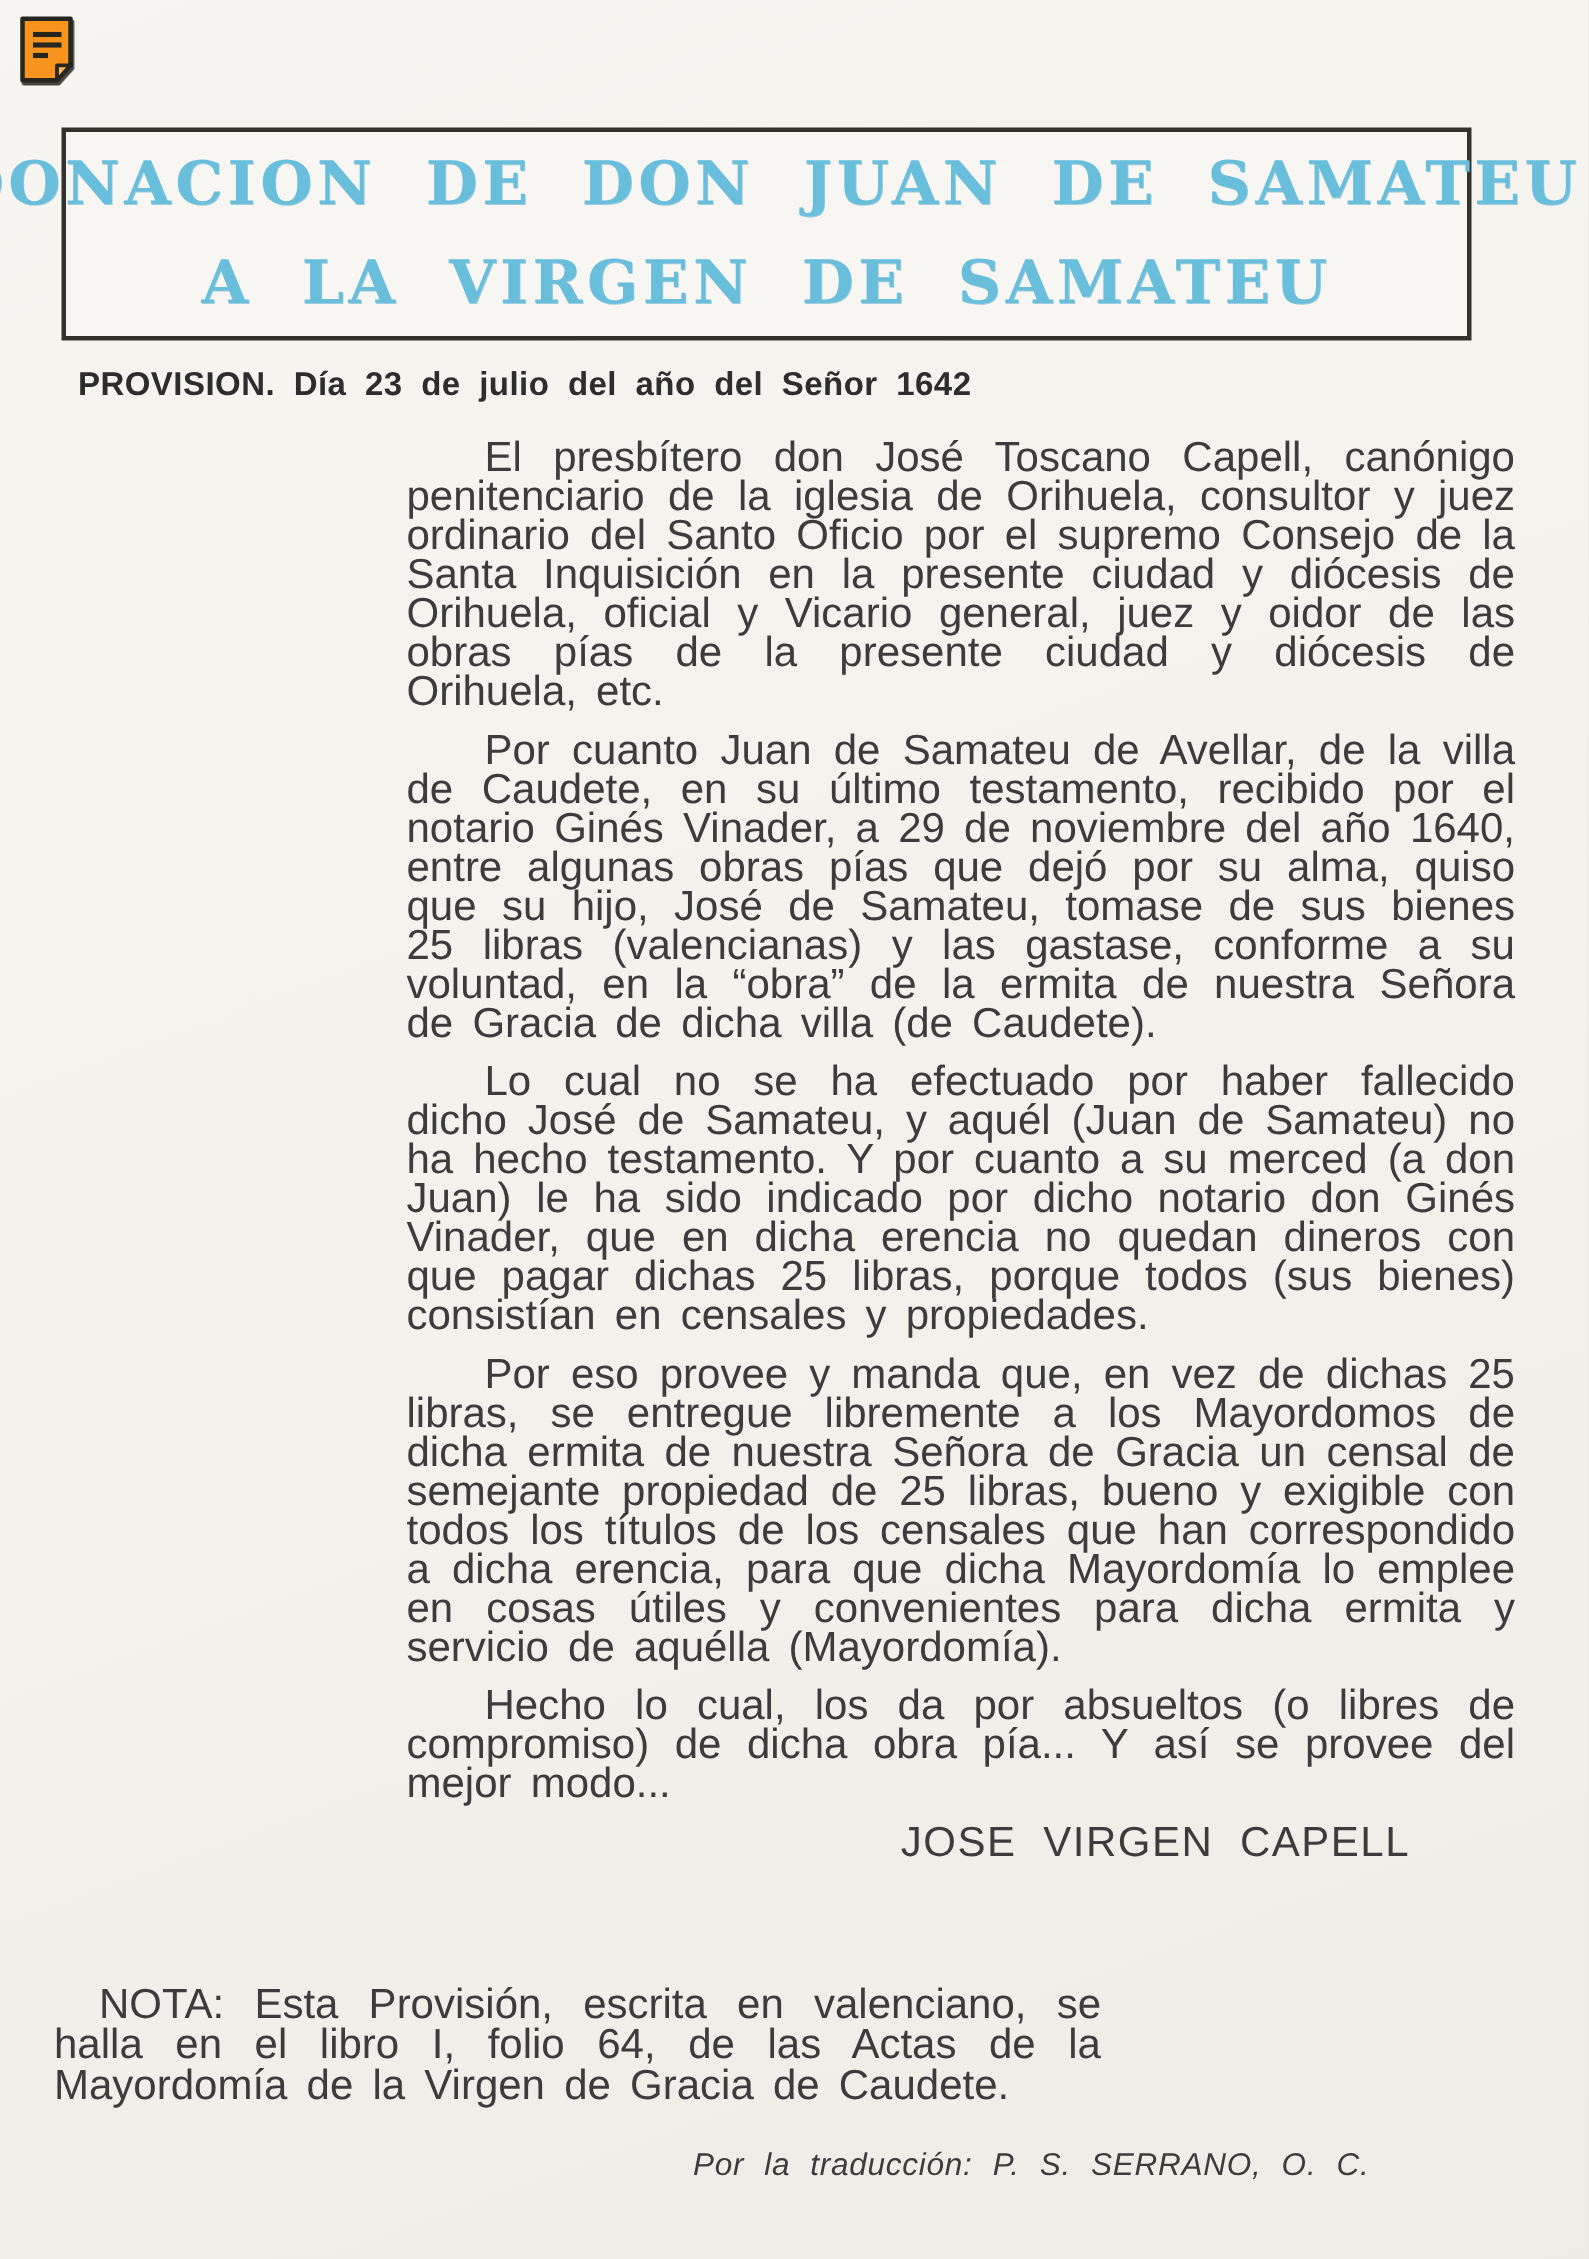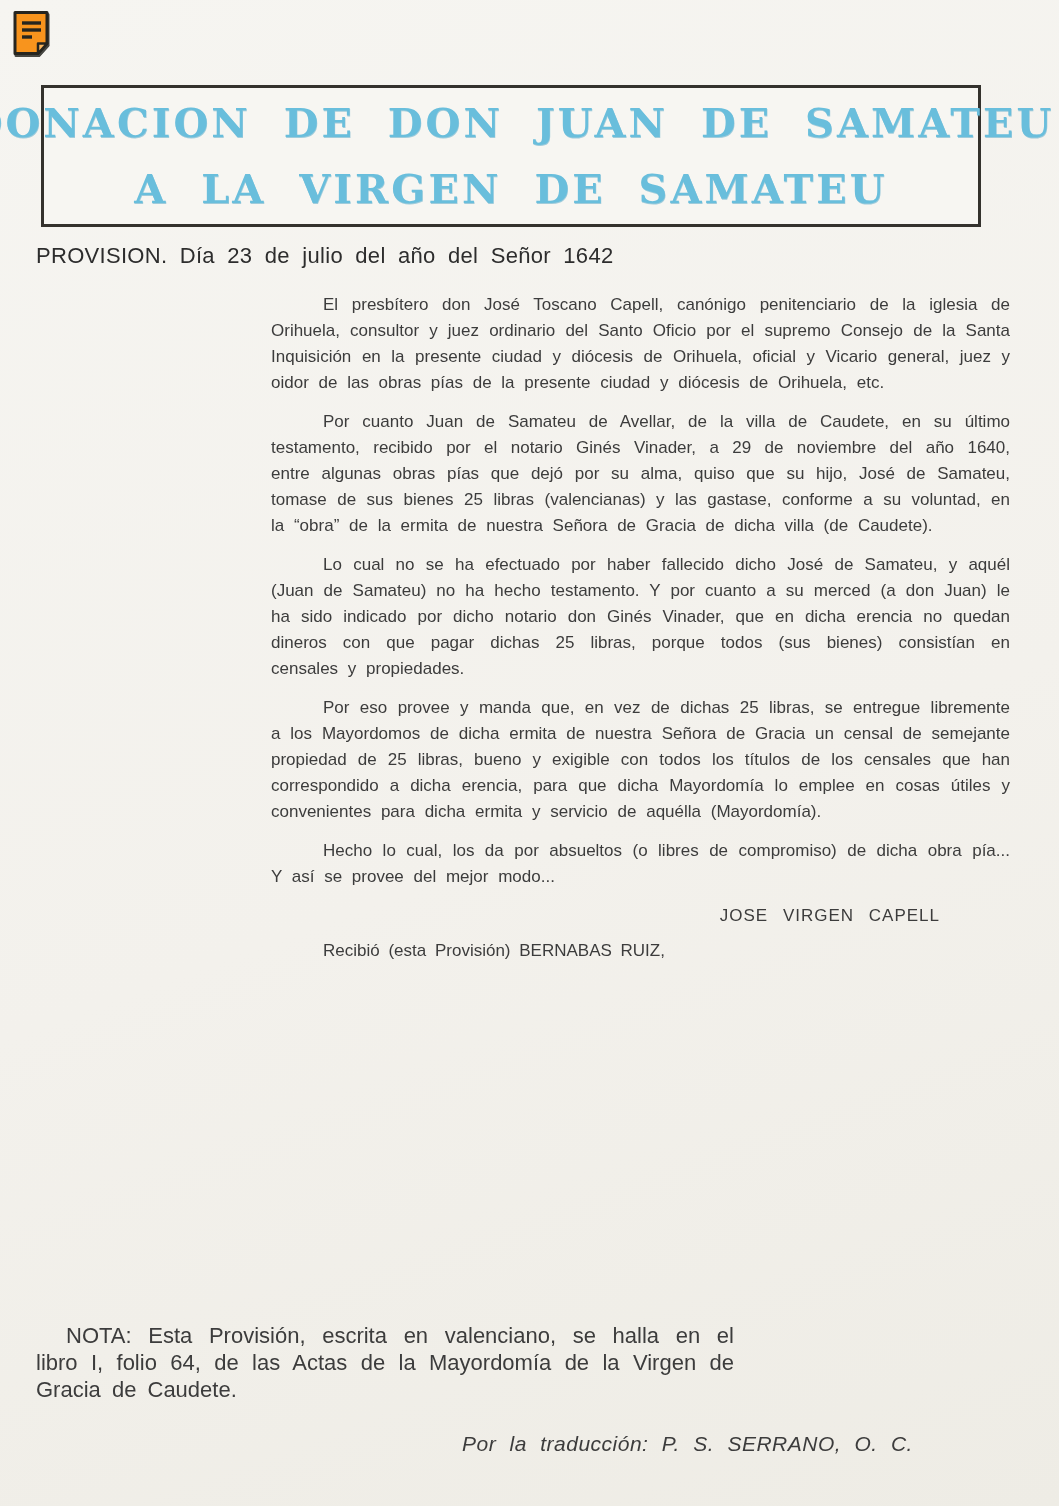--- a/index.html
+++ b/index.html
@@ -49,37 +49,37 @@
     letter-spacing: 3px;
     word-spacing: 16px;
     color: #69bedc;
     white-space: nowrap;
     text-shadow: 0.5px 0.5px 0 rgba(90,170,200,0.55);
   }
 
   
   .provision {
     position: absolute;
-    left: 36px;
+    left: 52px;
     top: 243px;
     font-size: 22px;
-    font-weight: normal;
+    font-weight: bold;
     color: #2d2d2d;
     letter-spacing: 0.3px;
     word-spacing: 6px;
     white-space: nowrap;
   }
 
   
   .body-col {
     position: absolute;
     left: 271px;
     top: 292px;
     width: 739px;
-    font-size: 17px;
+    font-size: 28px;
     line-height: 26px;
     color: #3c3c3c;
   }
   .body-col p.para {
     text-align: justify;
     text-indent: 52px;
     word-spacing: 5px;
     margin-bottom: 13px;
   }
   .signature {
@@ -94,21 +94,21 @@
     line-height: 28px;
     word-spacing: 4px;
   }
 
   
   .nota {
     position: absolute;
     left: 36px;
     top: 1322px;
     width: 698px;
-    font-size: 22px;
+    font-size: 28px;
     line-height: 27px;
     text-align: justify;
     text-indent: 30px;
     word-spacing: 5px;
     color: #3c3c3c;
   }
   .translation {
     position: absolute;
     left: 462px;
     top: 1432px;
@@ -142,20 +142,19 @@
 
   <div class="provision">PROVISION. Día 23 de julio del año del Señor 1642</div>
 
   <div class="body-col">
     <p class="para">El presbítero don José Toscano Capell, canónigo penitenciario de la iglesia de Orihuela, consultor y juez ordinario del Santo Oficio por el supremo Consejo de la Santa Inquisición en la presente ciudad y diócesis de Orihuela, oficial y Vicario general, juez y oidor de las obras pías de la presente ciudad y diócesis de Orihuela, etc.</p>
     <p class="para">Por cuanto Juan de Samateu de Avellar, de la villa de Caudete, en su último testamento, recibido por el notario Ginés Vinader, a 29 de noviembre del año 1640, entre algunas obras pías que dejó por su alma, quiso que su hijo, José de Samateu, tomase de sus bienes 25 libras (valencianas) y las gastase, conforme a su voluntad, en la “obra” de la ermita de nuestra Señora de Gracia de dicha villa (de Caudete).</p>
     <p class="para">Lo cual no se ha efectuado por haber fallecido dicho José de Samateu, y aquél (Juan de Samateu) no ha hecho testamento. Y por cuanto a su merced (a don Juan) le ha sido indicado por dicho notario don Ginés Vinader, que en dicha erencia no quedan dineros con que pagar dichas 25 libras, porque todos (sus bienes) consistían en censales y propiedades.</p>
     <p class="para">Por eso provee y manda que, en vez de dichas 25 libras, se entregue libremente a los Mayordomos de dicha ermita de nuestra Señora de Gracia un censal de semejante propiedad de 25 libras, bueno y exigible con todos los títulos de los censales que han correspondido a dicha erencia, para que dicha Mayordomía lo emplee en cosas útiles y convenientes para dicha ermita y servicio de aquélla (Mayordomía).</p>
     <p class="para">Hecho lo cual, los da por absueltos (o libres de compromiso) de dicha obra pía... Y así se provee del mejor modo...</p>
     <p class="signature">JOSE VIRGEN CAPELL</p>
-    <p class="received">Recibió (esta Provisión) BERNABAS RUIZ,</p>
   </div>
 
   <p class="nota">NOTA: Esta Provisión, escrita en valenciano, se halla en el libro I, folio 64, de las Actas de la Mayordomía de la Virgen de Gracia de Caudete.</p>
 
   <p class="translation">Por la traducción: P. S. SERRANO, O. C.</p>
 
 </div>
 
 </body></html>

